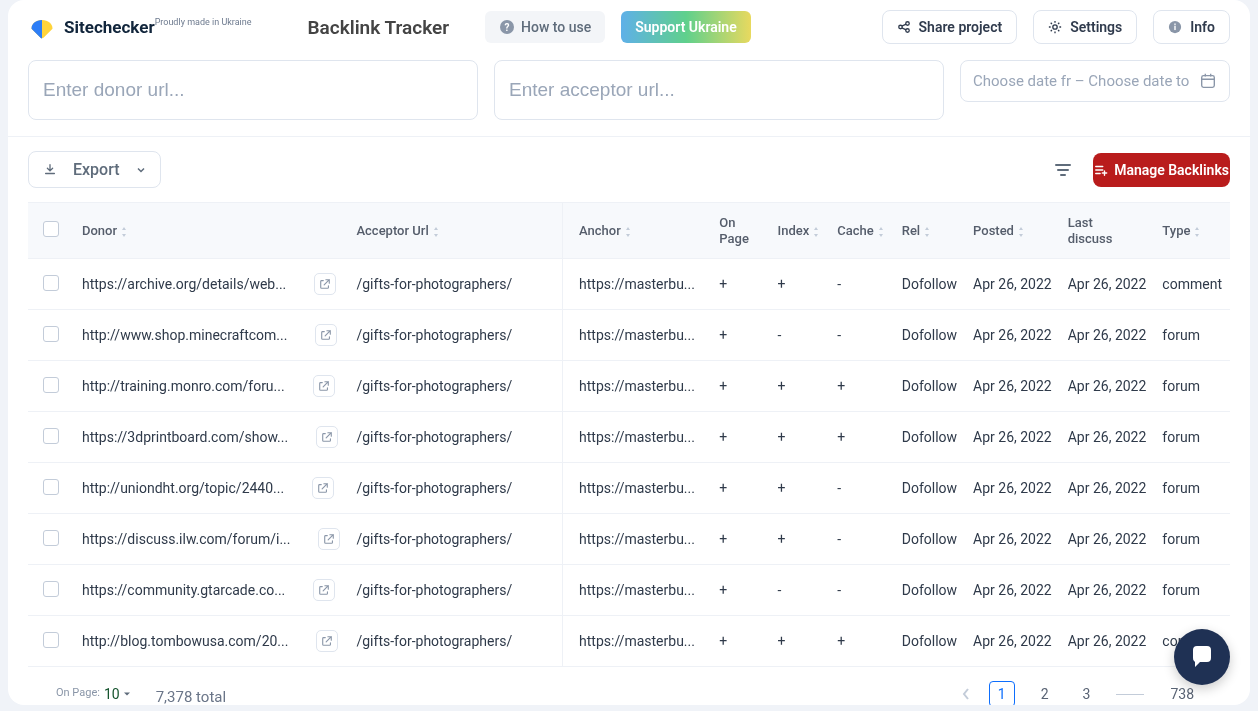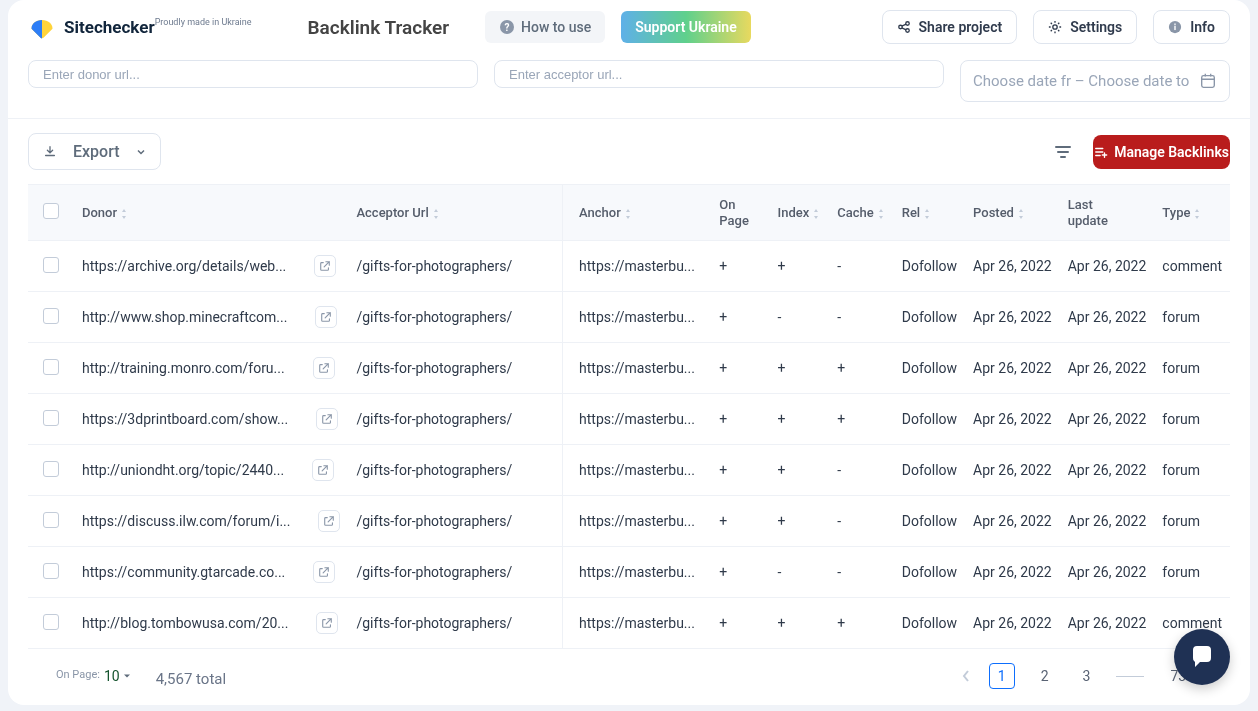--- a/index.html
+++ b/index.html
@@ -56,21 +56,21 @@
     border:1px solid #dfe5ee; border-radius:8px;
     padding:8px 14px; font-weight:600; color:#303b4d;
     cursor:pointer; font-size:14px;
     background:#fff;
   }
   .filters {
     display:flex; gap:16px; padding: 6px 20px 16px 20px;
   }
   .filter-input {
     flex:1; border:1px solid #dfe5ee; border-radius:8px;
-    height:28px; padding:0 14px; font-size:13px; color:#333;
+    height:60px; padding:0 14px; font-size:19px; color:#333;
   }
   .filter-input::placeholder { color:#9aa6b8; }
   .date-picker {
     width:270px; border:1px solid #dfe5ee; border-radius:8px;
     height:42px; display:flex; align-items:center; padding:0 12px;
     color:#9aa6b8; font-size:15px; gap:6px; justify-content:space-between;
     cursor:pointer;
   }
   .date-text { white-space:nowrap; overflow:hidden; text-overflow:clip; flex:1; }
   .content {
@@ -270,21 +270,21 @@
                 </svg></th>
             <th class="col-cache"><span>Cache</span><svg class="sort-ic" width="10" height="12" viewBox="0 0 10 12">
                   <path d="M5 1L3 4h4zM5 11l2-3H3z" fill="#c3ccd9"></path>
                 </svg></th>
             <th class="col-rel"><span>Rel</span><svg class="sort-ic" width="10" height="12" viewBox="0 0 10 12">
                   <path d="M5 1L3 4h4zM5 11l2-3H3z" fill="#c3ccd9"></path>
                 </svg></th>
             <th class="col-posted"><span>Posted</span><svg class="sort-ic" width="10" height="12" viewBox="0 0 10 12">
                   <path d="M5 1L3 4h4zM5 11l2-3H3z" fill="#c3ccd9"></path>
                 </svg></th>
-            <th class="col-last th-twoline"><span>Last</span><br><span>update</span></th>
+            <th class="col-last th-twoline"><span>Last</span><br><span>discuss</span></th>
             <th class="col-type"><span>Type</span><svg class="sort-ic" width="10" height="12" viewBox="0 0 10 12">
                   <path d="M5 1L3 4h4zM5 11l2-3H3z" fill="#c3ccd9"></path>
                 </svg></th>
           </tr>
         </thead>
         <tbody id="table-body">
             <tr>
               <td class="col-checkbox"><span class="chk"></span></td>
               <td class="col-donor">
                 <div class="donor-cell">
@@ -467,21 +467,21 @@
     <div class="footer">
       <div class="onpage-block">
         <span class="onpage-label">On Page:</span>
         <div class="onpage-select">
           <span>10</span>
           <svg width="10" height="10" viewBox="0 0 10 10">
               <path d="M2 3.5l3 3 3-3" fill="#5f6c7b"></path>
             </svg>
         </div>
       </div>
-      <span class="total-text">4,567 total</span>
+      <span class="total-text">7,378 total</span>
       <div class="footer-spacer"></div>
       <div class="pager">
         <span class="arrow">
           <svg width="10" height="14" viewBox="0 0 10 14">
               <path d="M7 2L3 7l4 5" stroke="#c3ccd9" stroke-width="2" fill="none"></path>
             </svg>
         </span>
         <span class="pg active">1</span>
         <span class="pg">2</span>
         <span class="pg">3</span>

